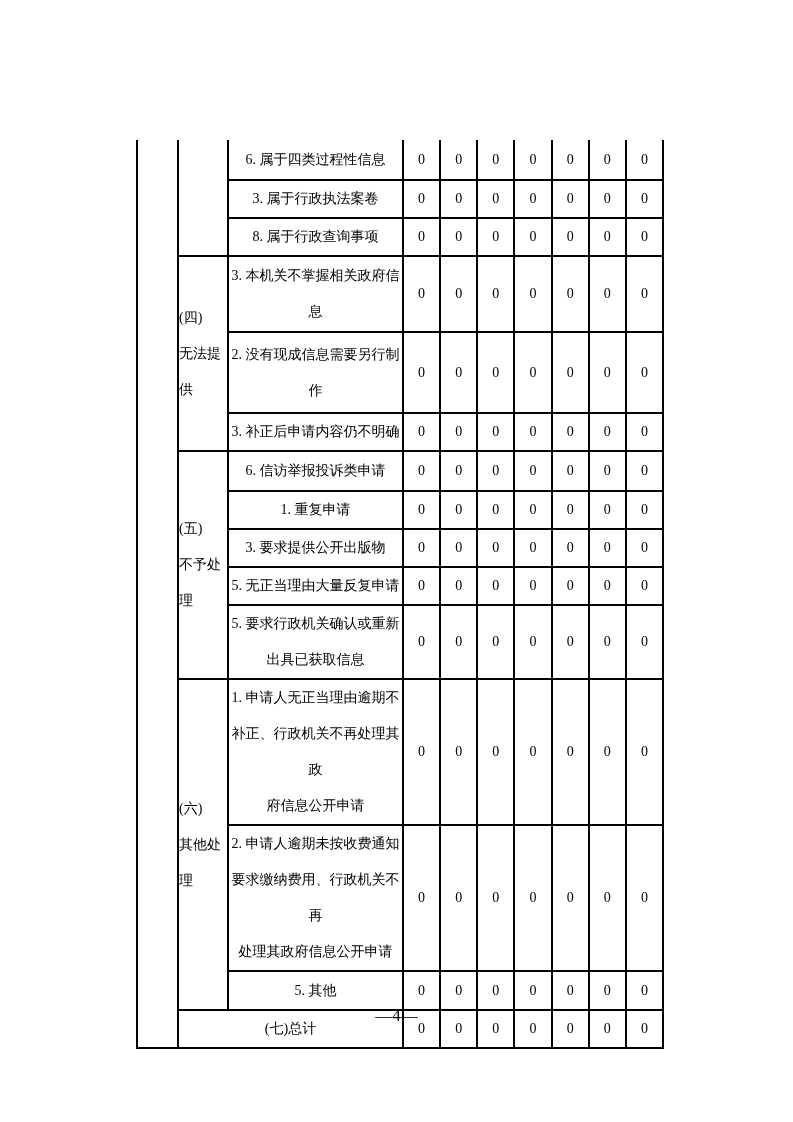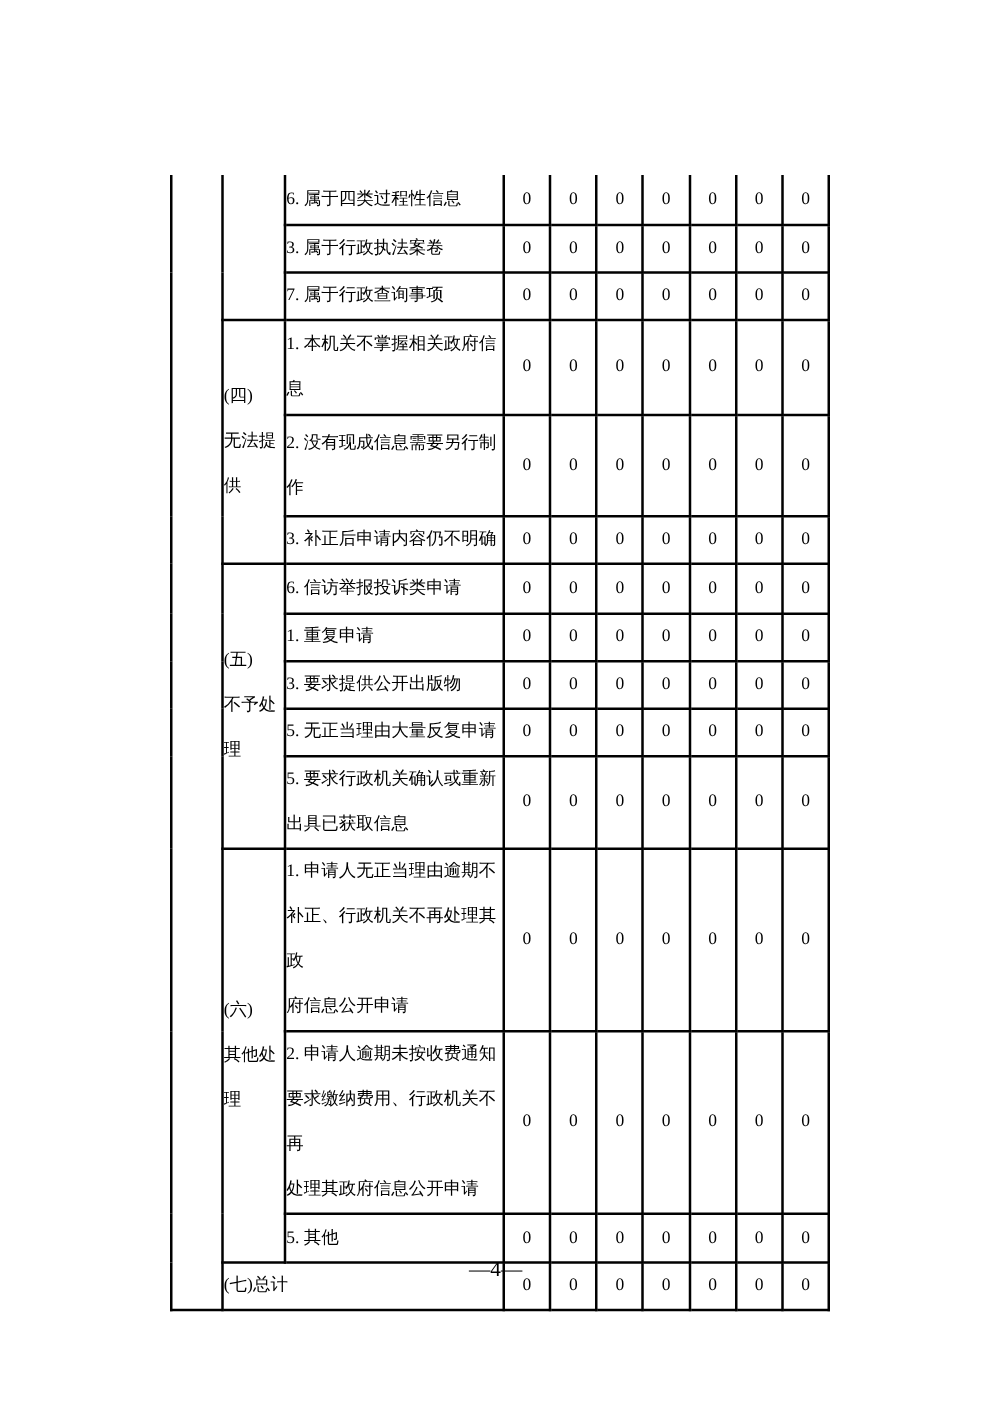--- a/index.html
+++ b/index.html
@@ -24,21 +24,21 @@
     vertical-align:middle;
     padding:0;
     overflow:hidden;
   }
   
   table.tbl tr.cut td{border-top:none;}
   col.c0{width:41px}
   col.c1{width:50px}
   col.c2{width:175px}
   td.item{
-    text-align:left;
+    text-align:center;
     padding:0 3px 0 5px;
     white-space:pre-line;
   }
   td.grp{
     text-align:left;
     padding:0 1px 0 3px;
     white-space:pre-line;
     line-height:38px;
   }
   td.v{
@@ -89,35 +89,35 @@
         <td class="v">0</td>
         <td class="v">0</td>
         <td class="v">0</td>
         <td class="v">0</td>
         <td class="v">0</td>
         <td class="v">0</td>
         <td class="v">0</td>
       </tr>
 
       <tr style="height:38px">
-        <td class="item">7. 属于行政查询事项</td>
+        <td class="item">8. 属于行政查询事项</td>
         <td class="v">0</td>
         <td class="v">0</td>
         <td class="v">0</td>
         <td class="v">0</td>
         <td class="v">0</td>
         <td class="v">0</td>
         <td class="v">0</td>
       </tr>
 
       <tr style="height:76px">
         <td class="grp" rowspan="3">(四)
 无法提
 供</td>
-        <td class="item">1. 本机关不掌握相关政府信
+        <td class="item">3. 本机关不掌握相关政府信
 息</td>
         <td class="v">0</td>
         <td class="v">0</td>
         <td class="v">0</td>
         <td class="v">0</td>
         <td class="v">0</td>
         <td class="v">0</td>
         <td class="v">0</td>
       </tr>
 

